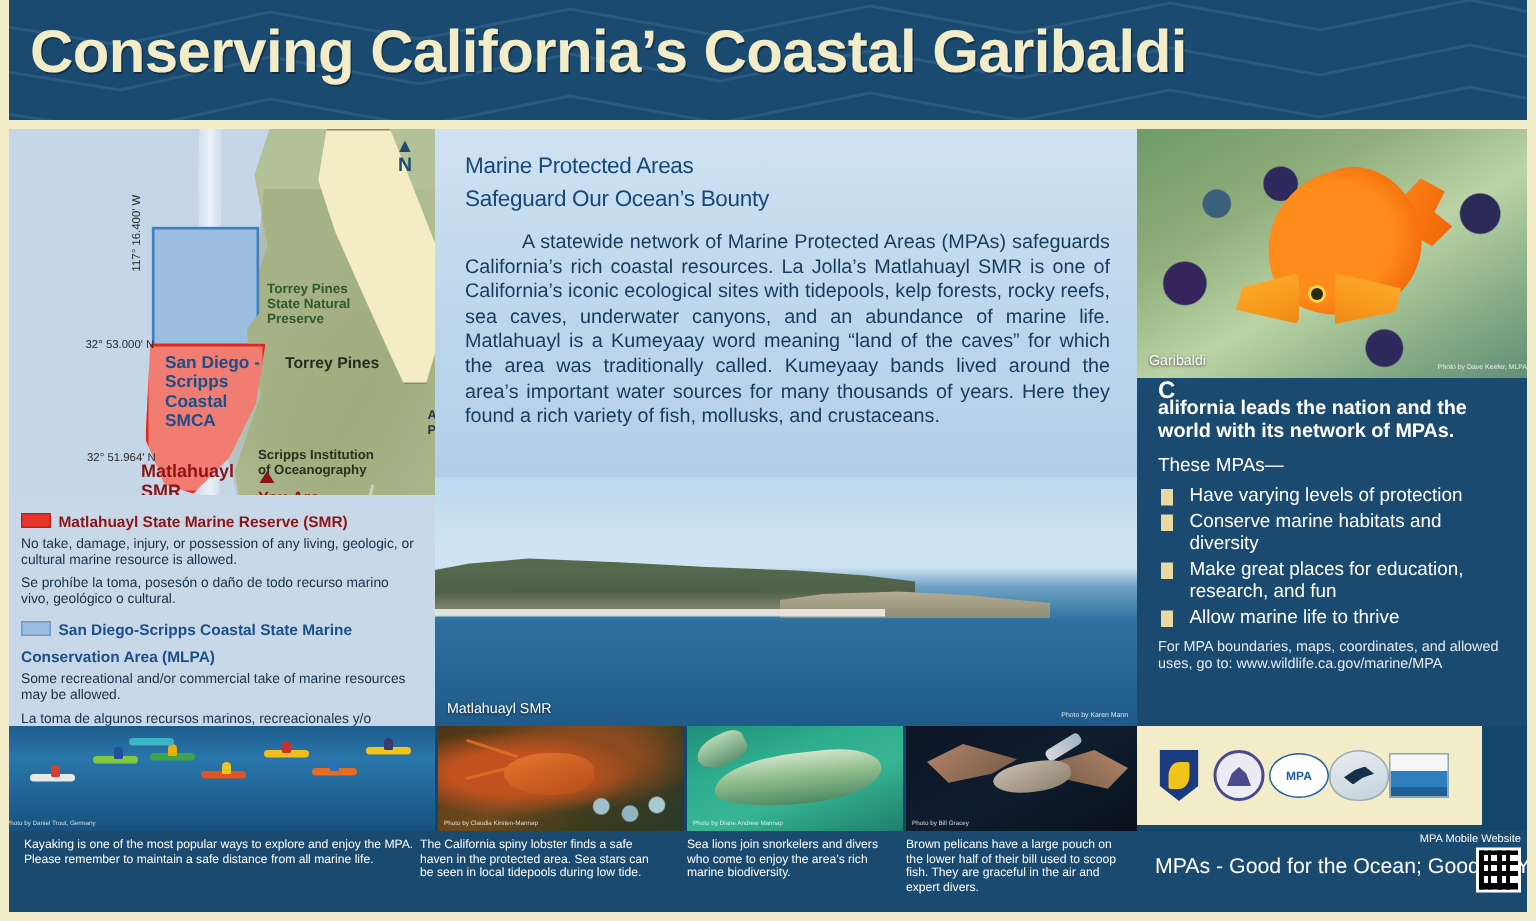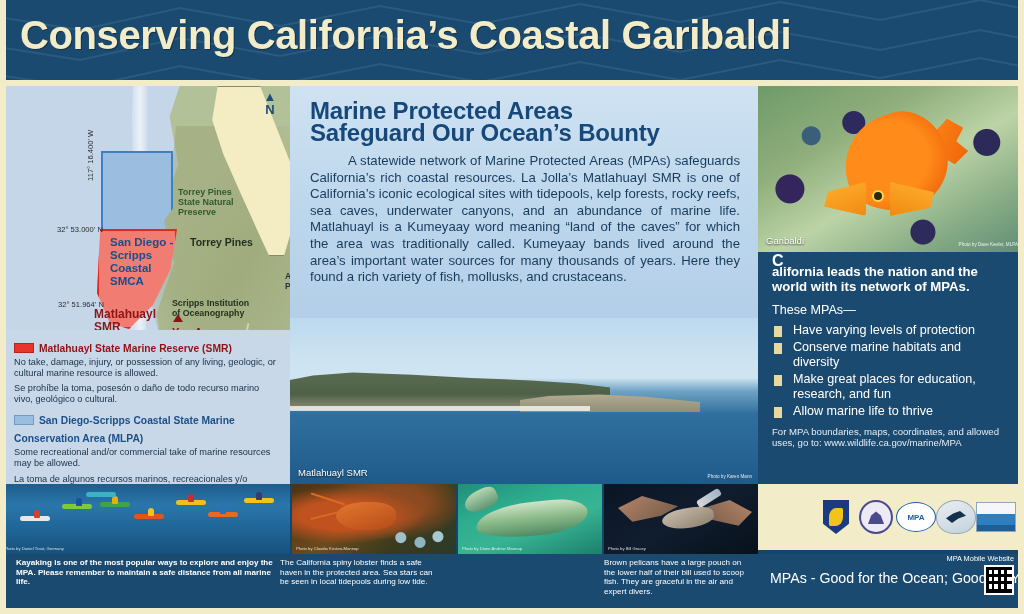--- a/index.html
+++ b/index.html
@@ -116,21 +116,21 @@
   .legend-body { font-size:9.2px; line-height:10.6px; color:#14304a; margin:1px 0 0 0px; }
   .legend-body.es { margin-top:5px; }
 
   
   .center {
     position:absolute; left:290px; top:86px; width:468px; height:232px;
     background:linear-gradient(180deg,#cfe2f2 0%, #bcd6ec 55%, #b3cfe8 100%);
     padding:14px 18px 0 20px;
   }
   .center h2 {
-    font-size:24px; font-weight:bold; color:#16497a; line-height:22px;
+    font-size:15px; font-weight:normal; color:#16497a; line-height:22px;
     letter-spacing:-.2px;
   }
   .center p {
     margin-top:9px; font-size:13.2px; line-height:16.6px; color:#173b5c;
     text-align:justify; text-indent:38px;
   }
 
   
   .coastphoto {
     position:absolute; left:290px; top:318px; width:468px; height:166px;
@@ -209,22 +209,22 @@
   .bullet { display:flex; align-items:flex-start; margin-bottom:3px; }
   .bullet .sq {
     width:8px; height:11px; background:#e7d9a0; margin:3px 11px 0 2px; flex:none;
   }
   .bullet .txt { font-size:12.6px; line-height:14.4px; color:#fff; }
   .morfo { margin-top:8px; font-size:9.6px; line-height:11px; color:#e4ecf3; }
   .violations { margin-top:7px; font-size:10.4px; color:#fff; }
 
   
   .logostrip {
-    position:absolute; left:758px; top:484px; width:266px; height:66px;
-    background:#f2ecc9; display:flex; align-items:center; justify-content:flex-end;
+    position:absolute; left:758px; top:484px; width:230px; height:66px;
+    background:#f2ecc9; display:flex; align-items:center; justify-content:flex-start;
     padding:0 8px;
   }
   .logo { width:40px; height:40px; display:flex; align-items:center; justify-content:center; }
   .logo-dfw {
     width:26px; height:34px; background:#1b3b80;
     clip-path:polygon(0% 0%, 100% 0%, 100% 70%, 50% 100%, 0% 70%);
     display:flex; align-items:center; justify-content:center;
   }
   .logo-dfw i {
     display:block; width:14px; height:18px; background:#f0c419; border-radius:50% 10% 50% 10%;
@@ -319,21 +319,21 @@
   .micro-credit {
     position:absolute; bottom:3px; left:4px; font-size:4.2px; color:rgba(255,255,255,.8);
   }
 
   
   .capstrip {
     position:absolute; left:0; top:554px; width:1024px; height:60px;
     background:#1b4a70;
   }
   .cap { position:absolute; top:4px; font-size:8.1px; line-height:9.6px; color:#fff; }
-  .cap-kayak { left:16px; width:262px;font-weight:bold; }
+  .cap-kayak { left:16px; width:262px; }
   .cap-lobster { left:280px; width:158px; }
   .cap-sealion { left:458px; width:140px; }
   .cap-pelican { left:604px; width:150px; }
   .tagline {
     position:absolute; left:770px; top:16px; font-size:14.2px; color:#fff;
     white-space:nowrap;
   }
   .mobilelabel {
     position:absolute; right:10px; top:0px; font-size:7.4px; color:#fff;
   }
@@ -534,20 +534,21 @@
     <div class="pel-wing1"></div>
     <div class="pel-wing2"></div>
     <div class="pel-body"></div>
     <div class="pel-bill"></div>
     <div class="micro-credit">Photo by Bill Gracey</div>
   </div>
 
   <div class="capstrip">
     <div class="cap cap-kayak">Kayaking is one of the most popular ways to explore and enjoy the MPA. Please remember to maintain a safe distance from all marine life.</div>
     <div class="cap cap-lobster">The California spiny lobster finds a safe haven in the protected area. Sea stars can be seen in local tidepools during low tide.</div>
+    <div class="cap cap-sealion">Sea lions join snorkelers and divers who come to enjoy the area’s rich marine biodiversity.</div>
     <div class="cap cap-pelican">Brown pelicans have a large pouch on the lower half of their bill used to scoop fish. They are graceful in the air and expert divers.</div>
     <div class="tagline">MPAs - Good for the Ocean; Good for You!</div>
     <div class="mobilelabel">MPA Mobile Website</div>
     <div class="qr">
         <div class="qr-inner"></div>
       </div>
   </div>
 
   <div class="frame"></div>
 </div>

